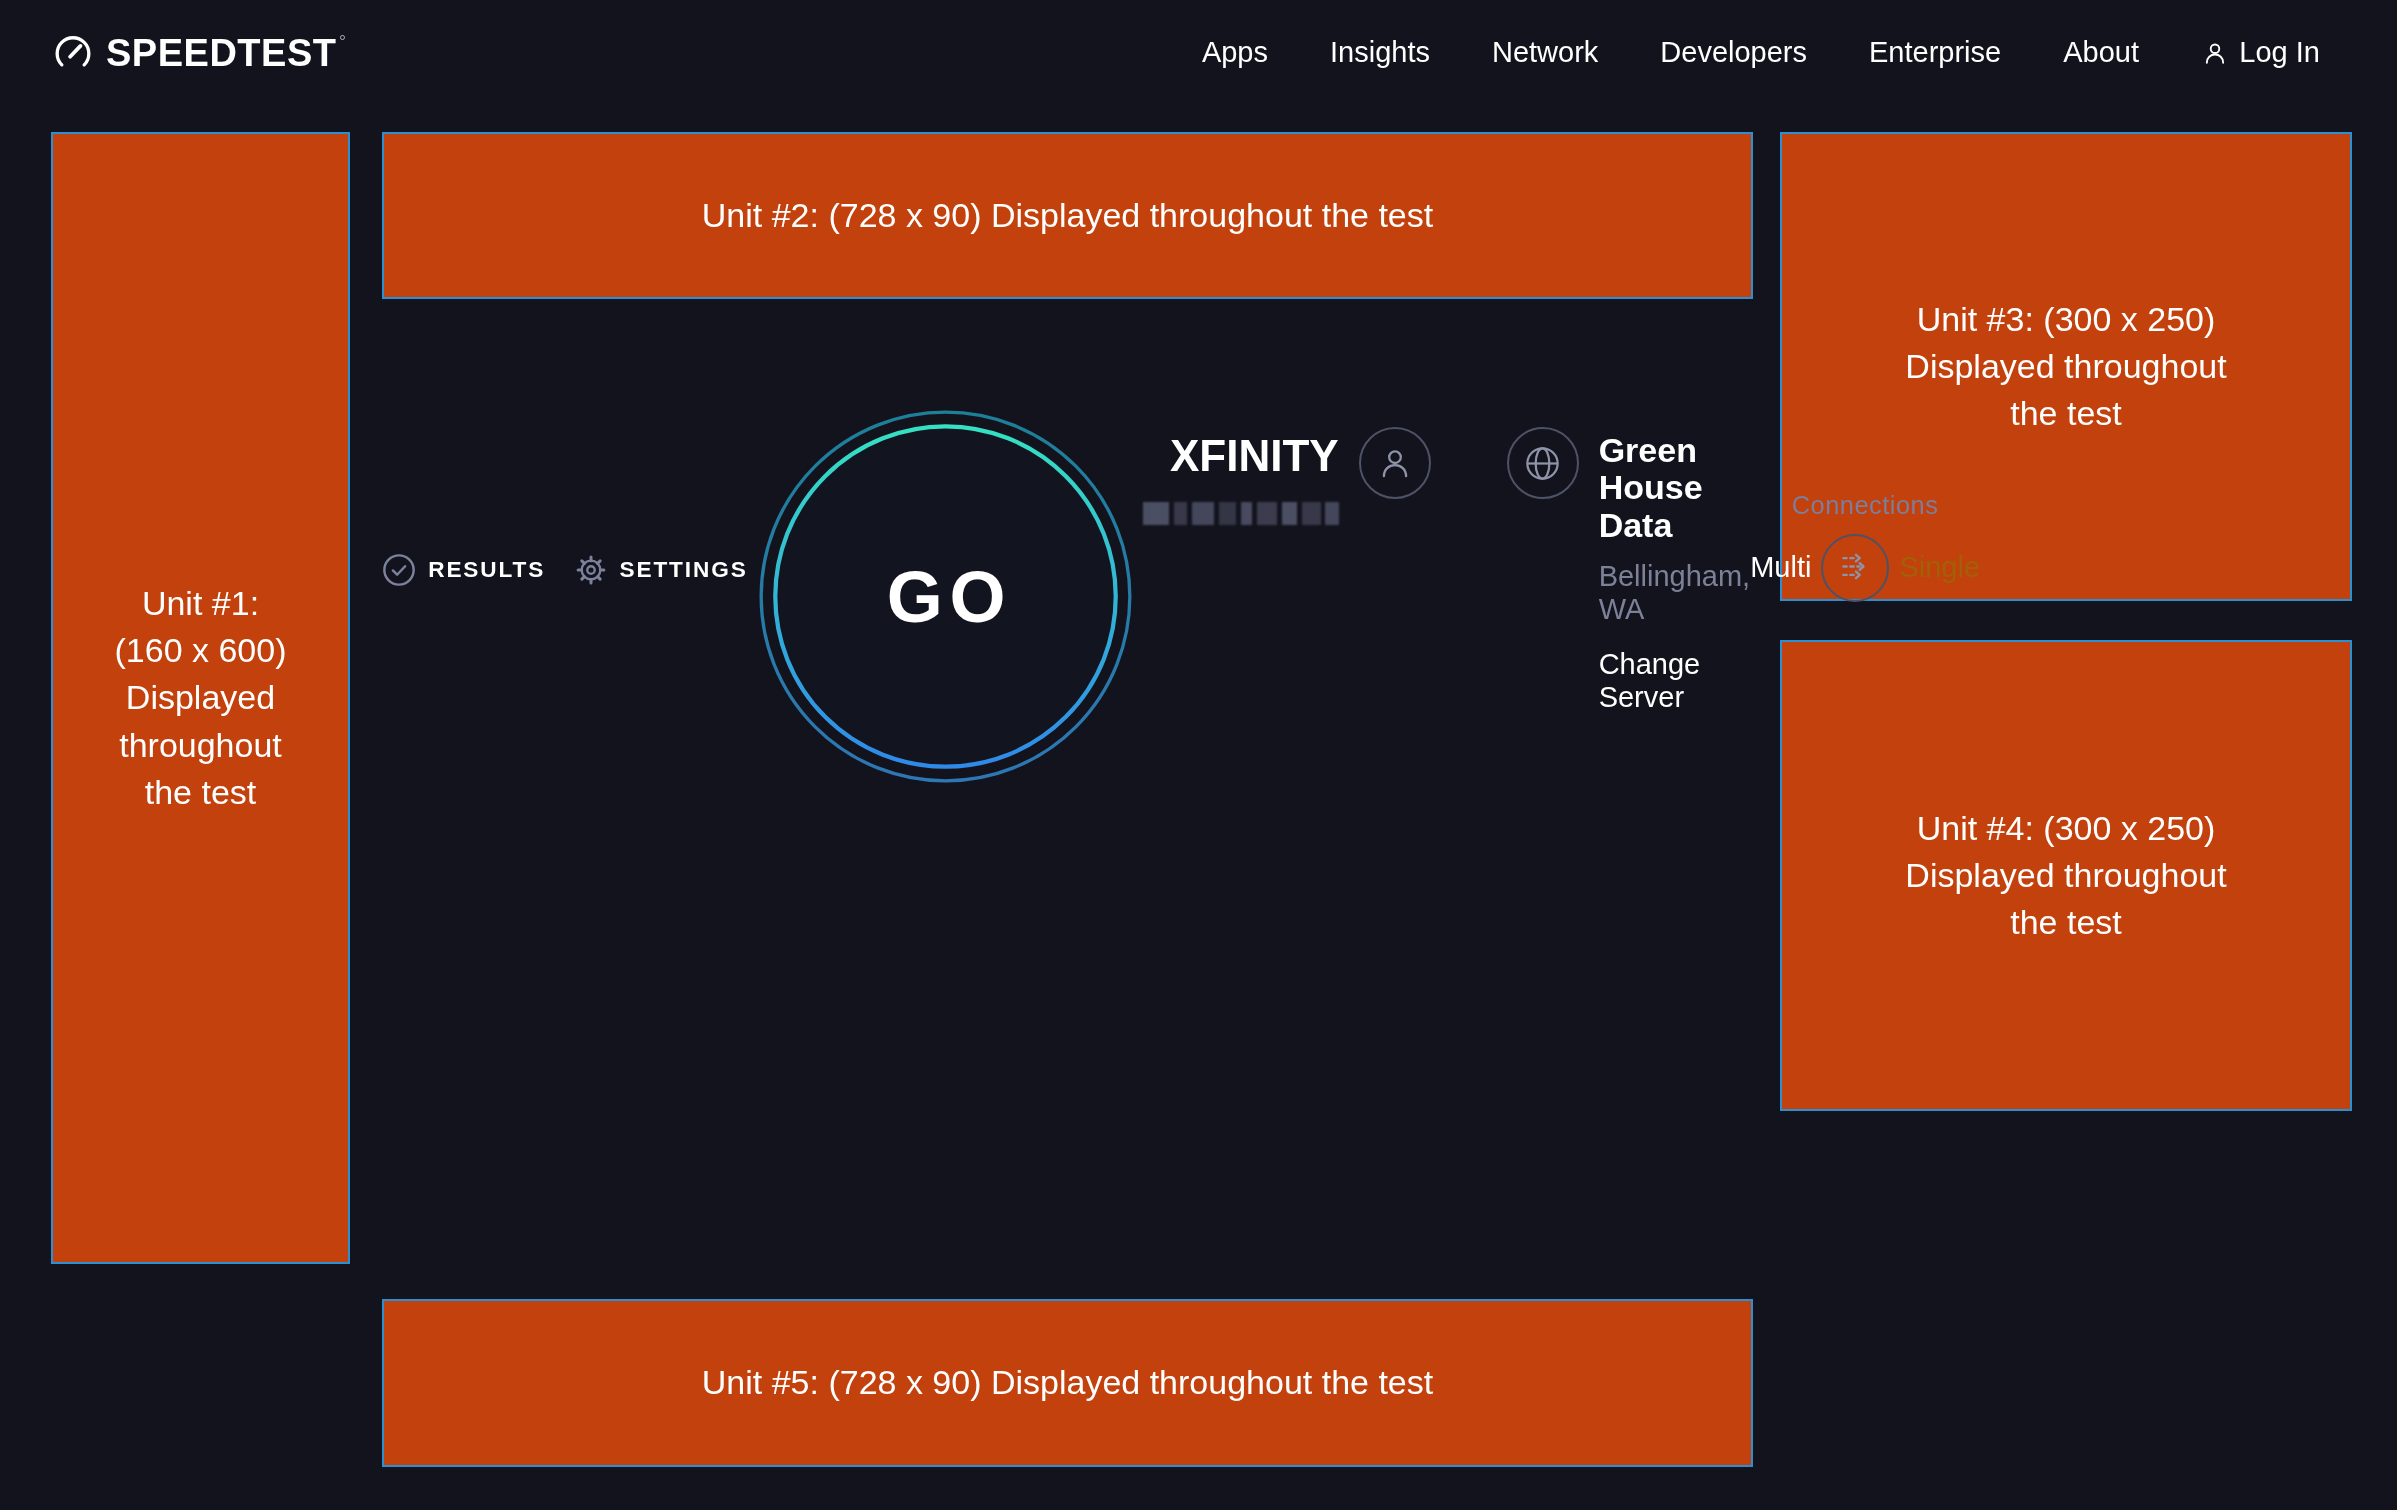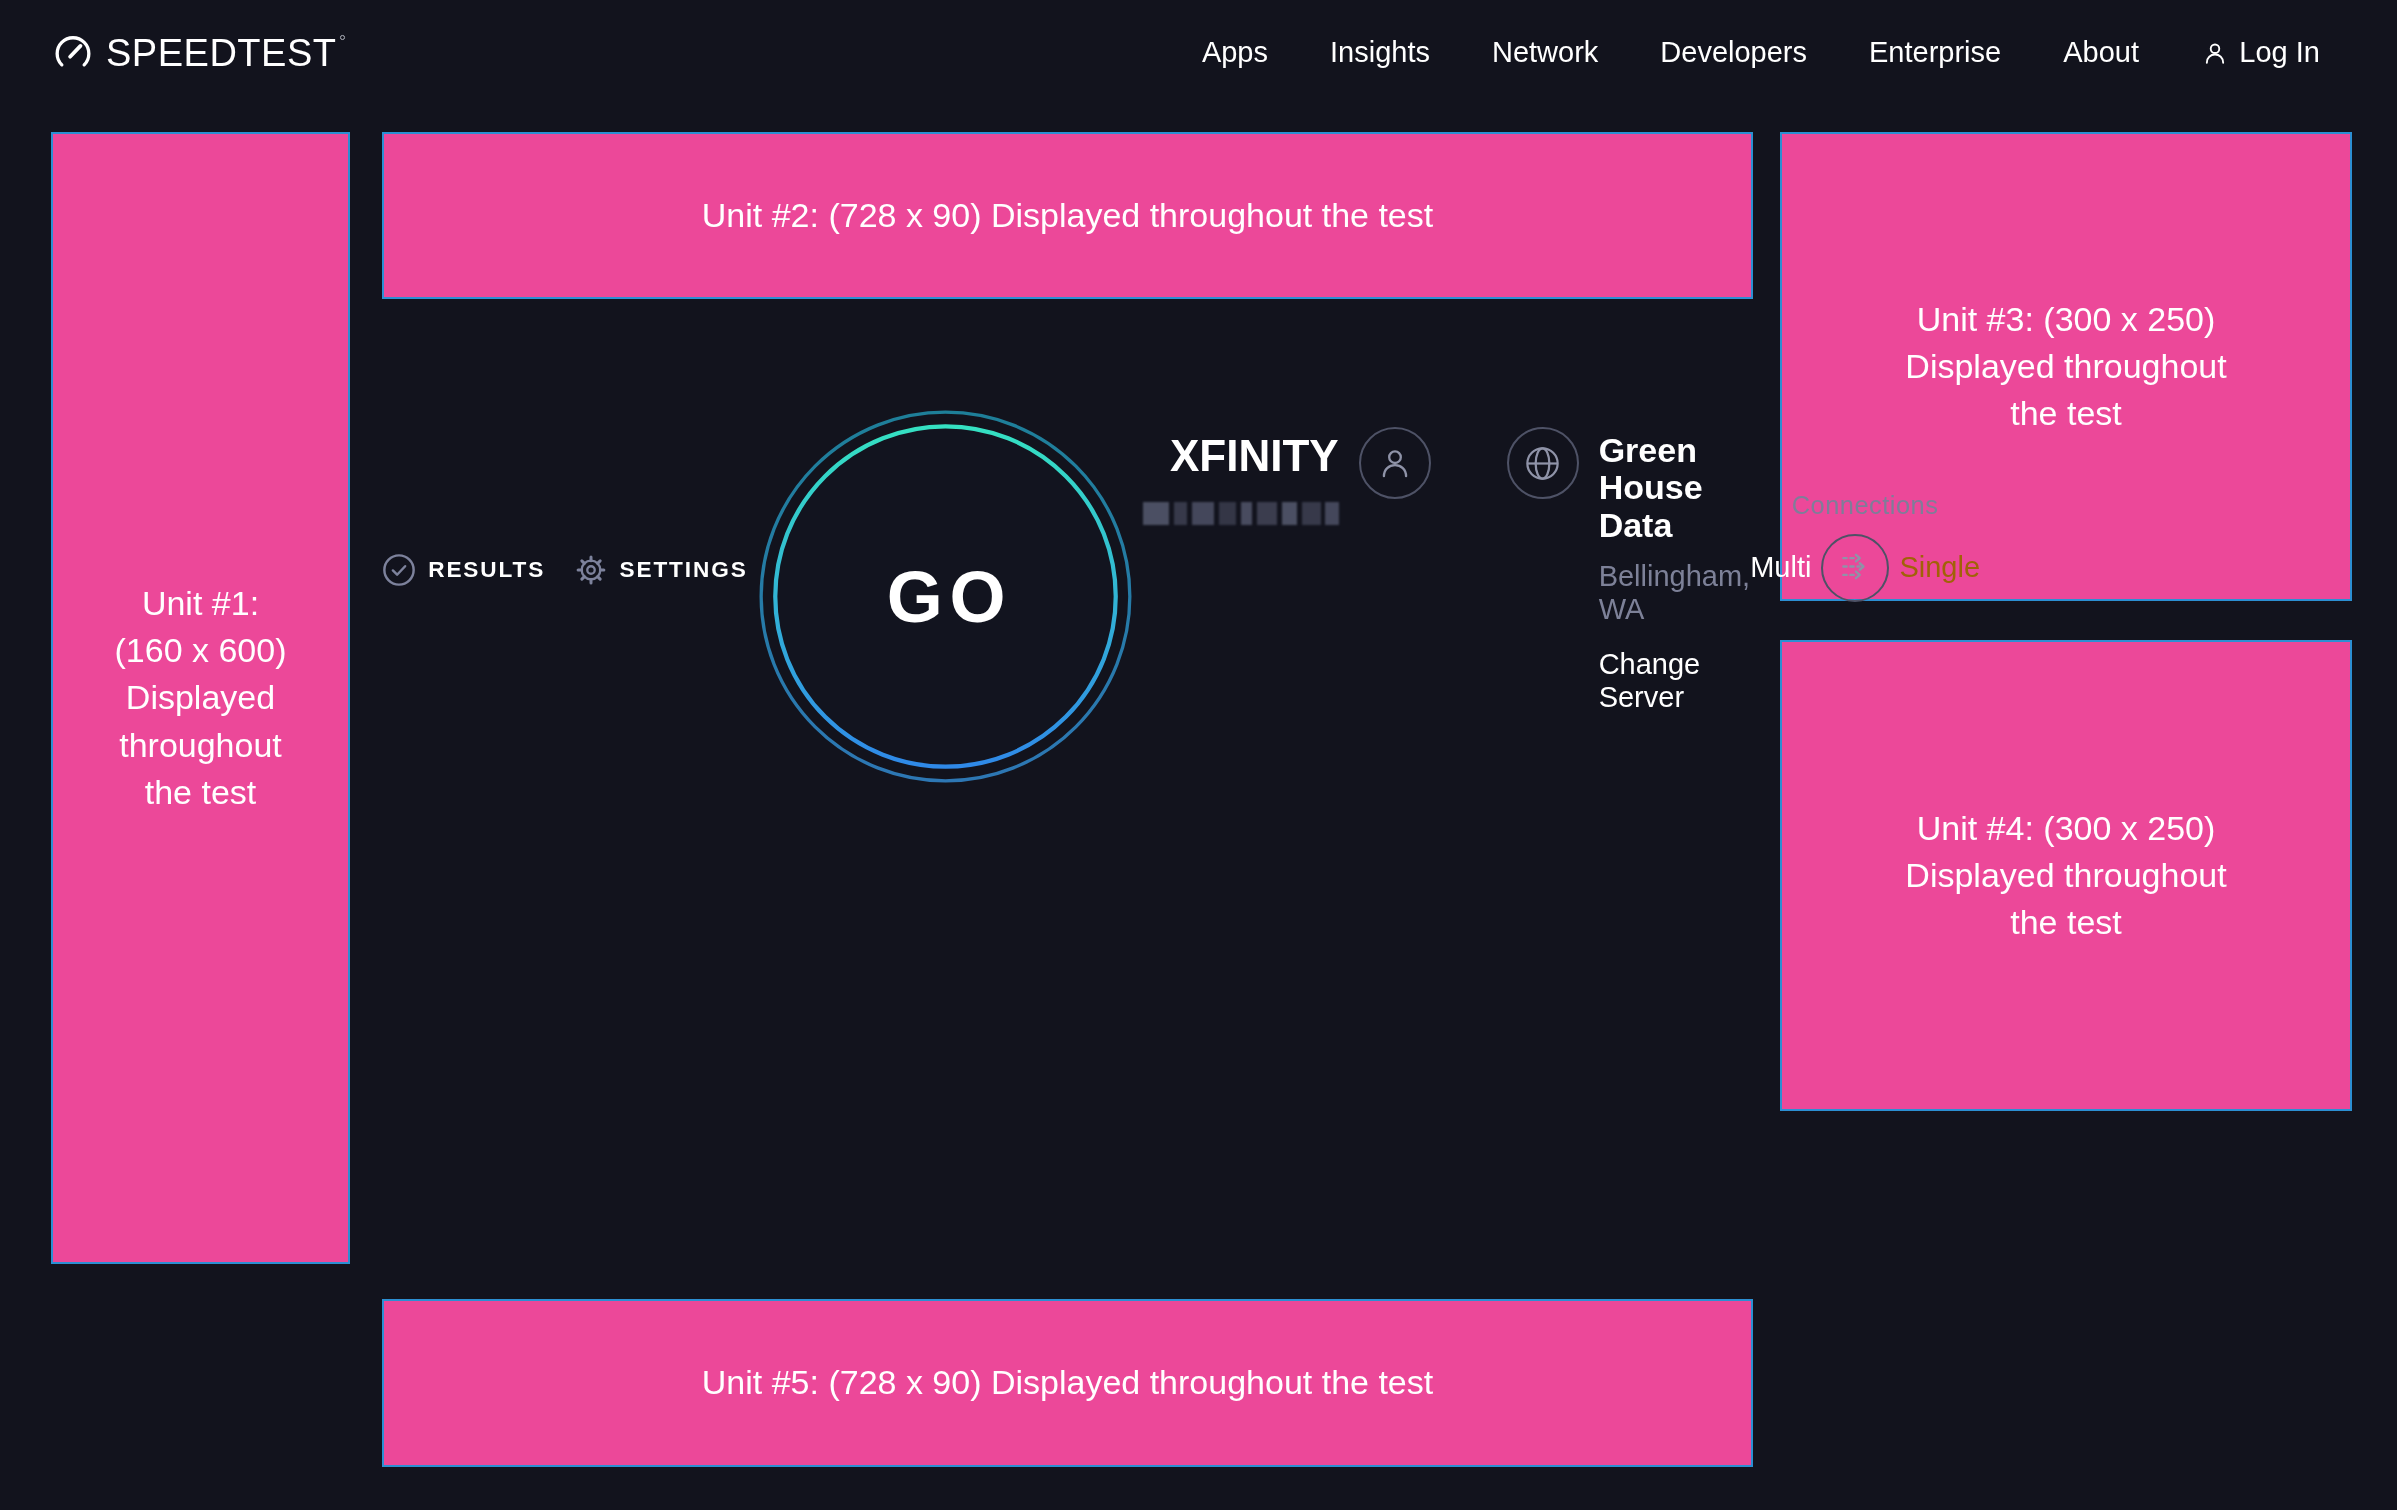--- a/index.html
+++ b/index.html
@@ -13,31 +13,31 @@
   }
 
   
   .header {
     position:absolute; top:0; left:0; width:2397px; height:105px;
     display:flex; align-items:center;
     padding:0 77px 0 53px;
   }
   .logo { display:flex; align-items:center; gap:13px; cursor:pointer; }
   .logo svg { display:block; }
-  .brand { font-size:38px; font-weight:400; letter-spacing:0.5px; display:flex; align-items:flex-start; line-height:1; }
+  .brand { font-size:38px; font-weight:700; letter-spacing:0.5px; display:flex; align-items:flex-start; line-height:1; }
   .tm { width:4.7px; height:4.7px; border:1.4px solid #c8cbd6; border-radius:50%; margin:1.9px 0 0 3.8px; opacity:.85; }
   .nav { margin-left:auto; display:flex; align-items:center; gap:62px; font-size:29px; }
   .nav-item { color:#ffffff; cursor:pointer; white-space:nowrap; }
   .login { display:flex; align-items:center; gap:10.4px; cursor:pointer;text-align:right; }
   .login svg { display:block; }
 
   
   .ad {
     position:absolute;
-    background:#ec4899;
+    background:#c2410c;
     border:2.8px solid #2c8fd2;
     display:flex; align-items:center; justify-content:center;
     text-align:center; font-size:34px; line-height:1.39; color:#ffffff;
     cursor:pointer;
   }
   #ad1 { left:51px;   top:132px;  width:299px;  height:1132px; }
   #ad2 { left:382px;  top:132px;  width:1371px; height:167px;  }
   #ad3 { left:1780px; top:132px;  width:572px;  height:469px;  }
   #ad4 { left:1780px; top:640px;  width:572px;  height:471px;  }
   #ad5 { left:382px;  top:1299px; width:1371px; height:168px;  }

